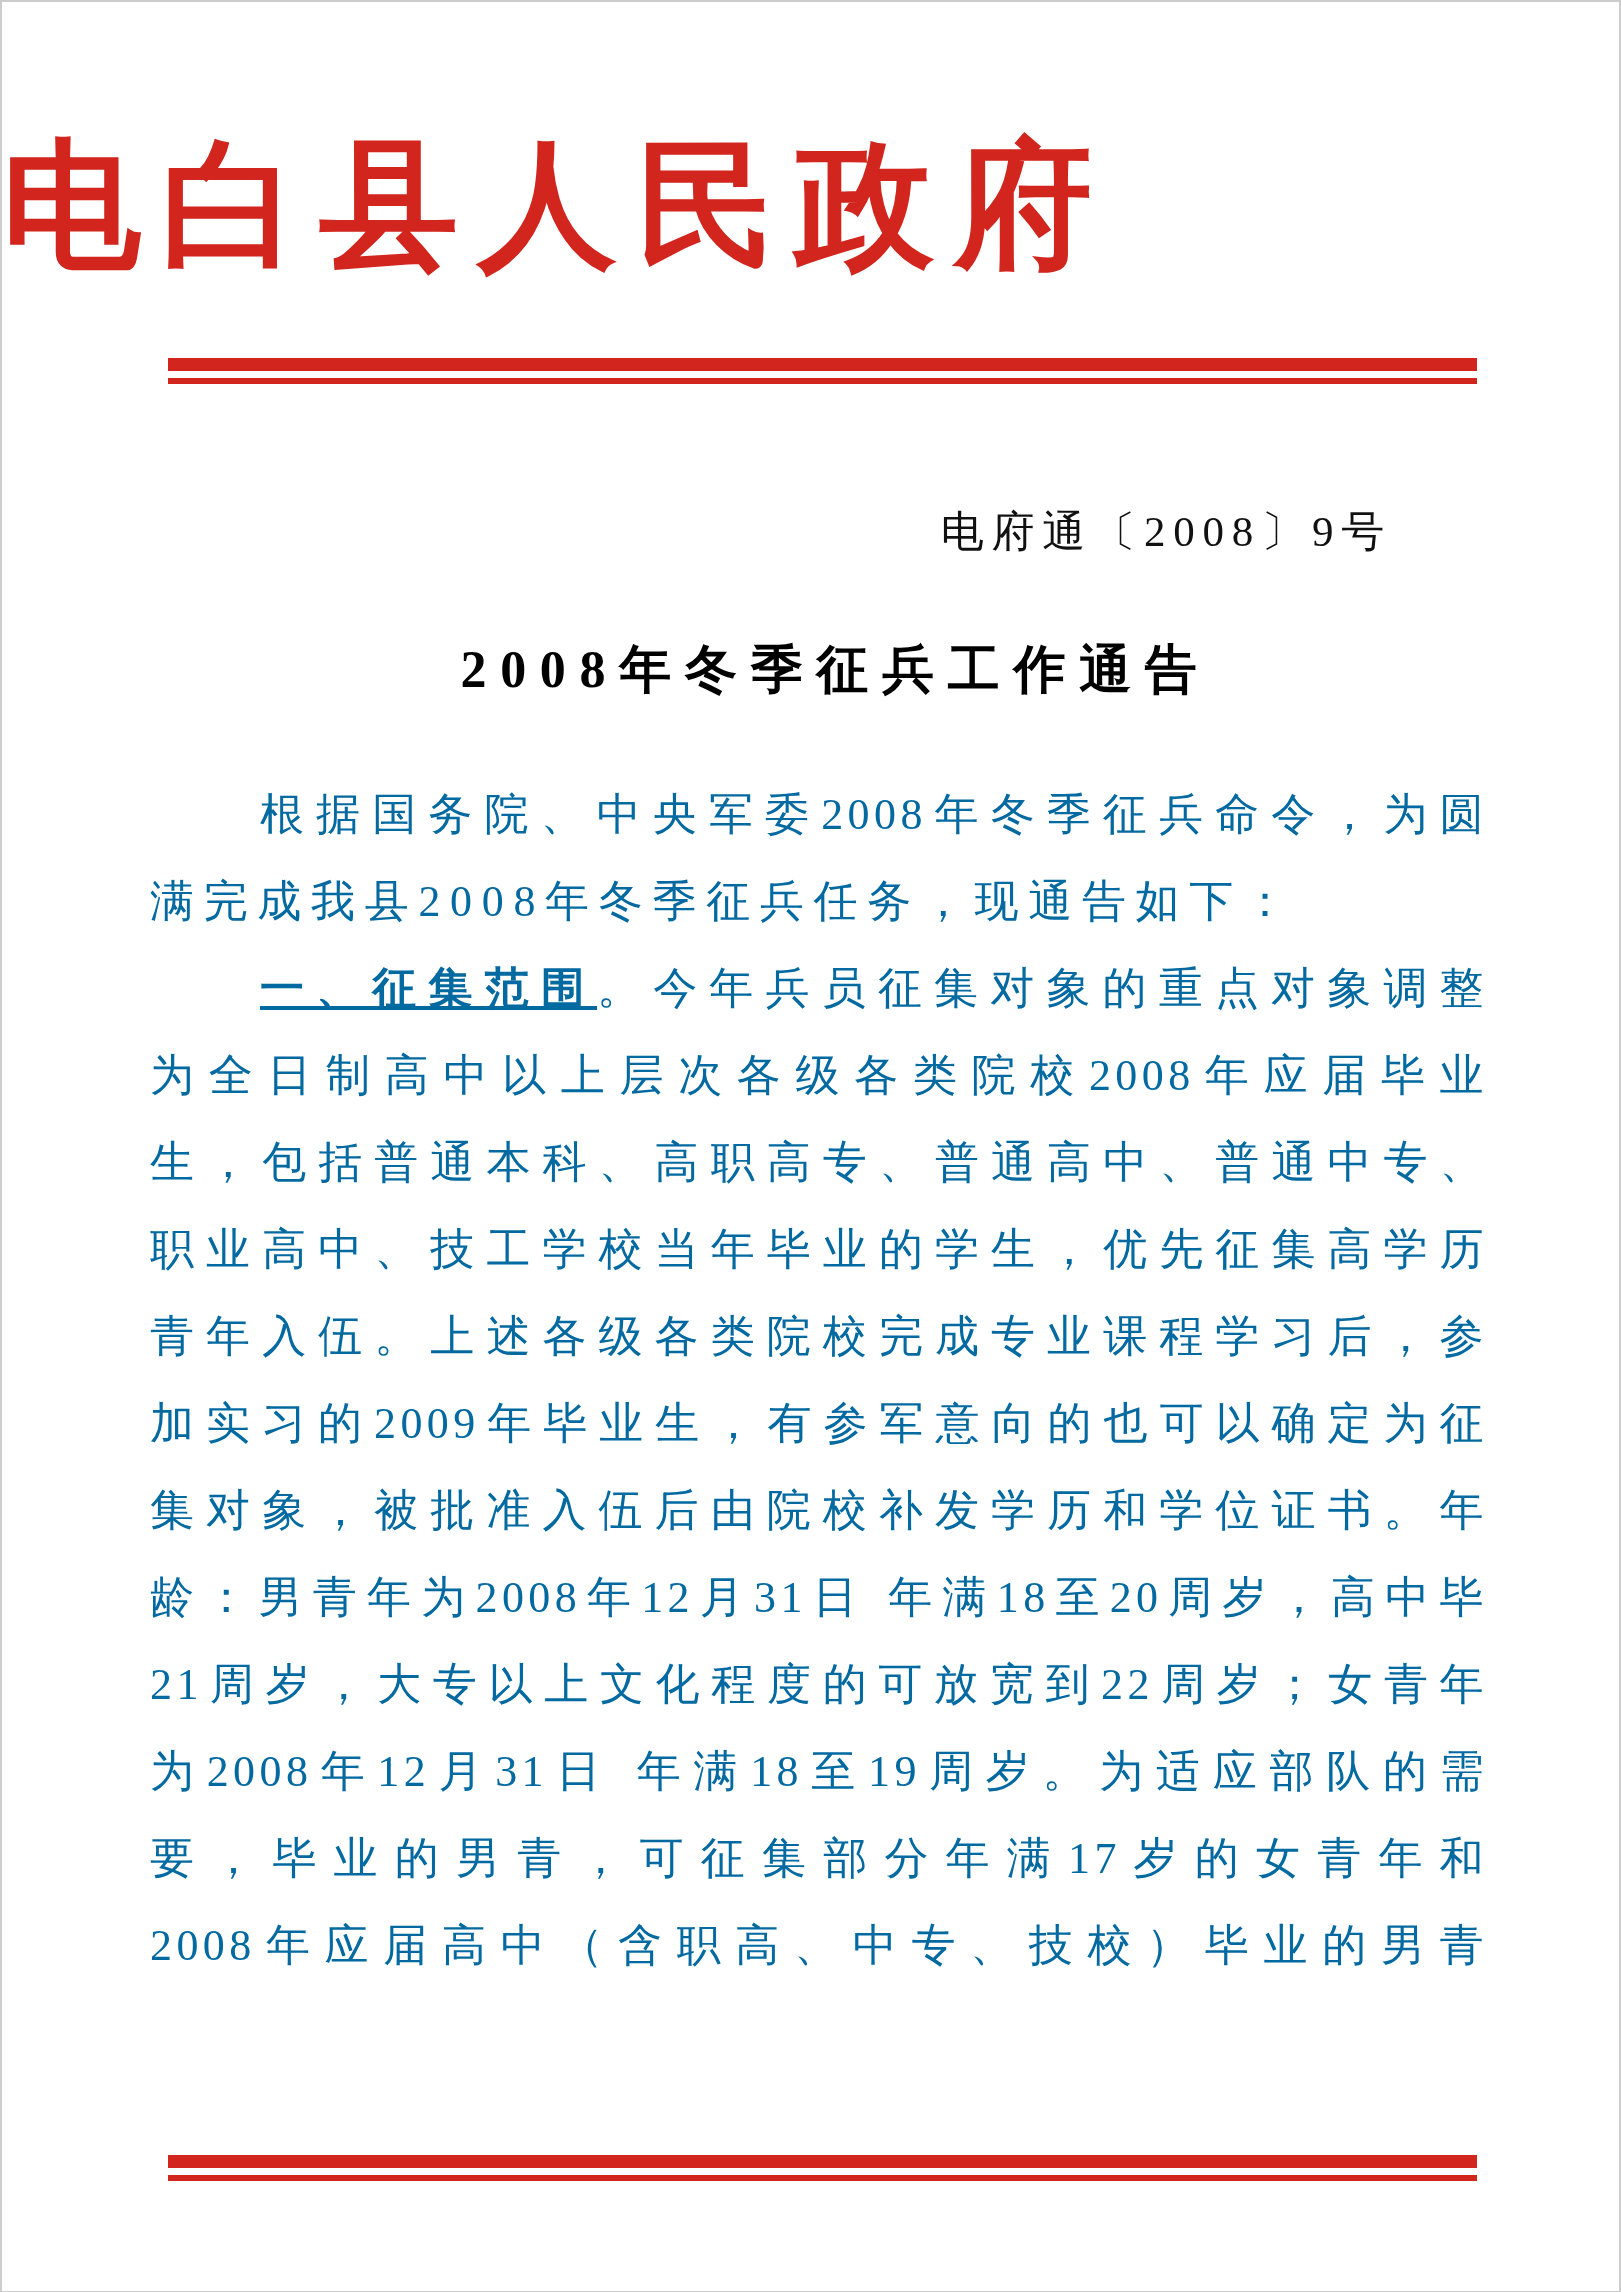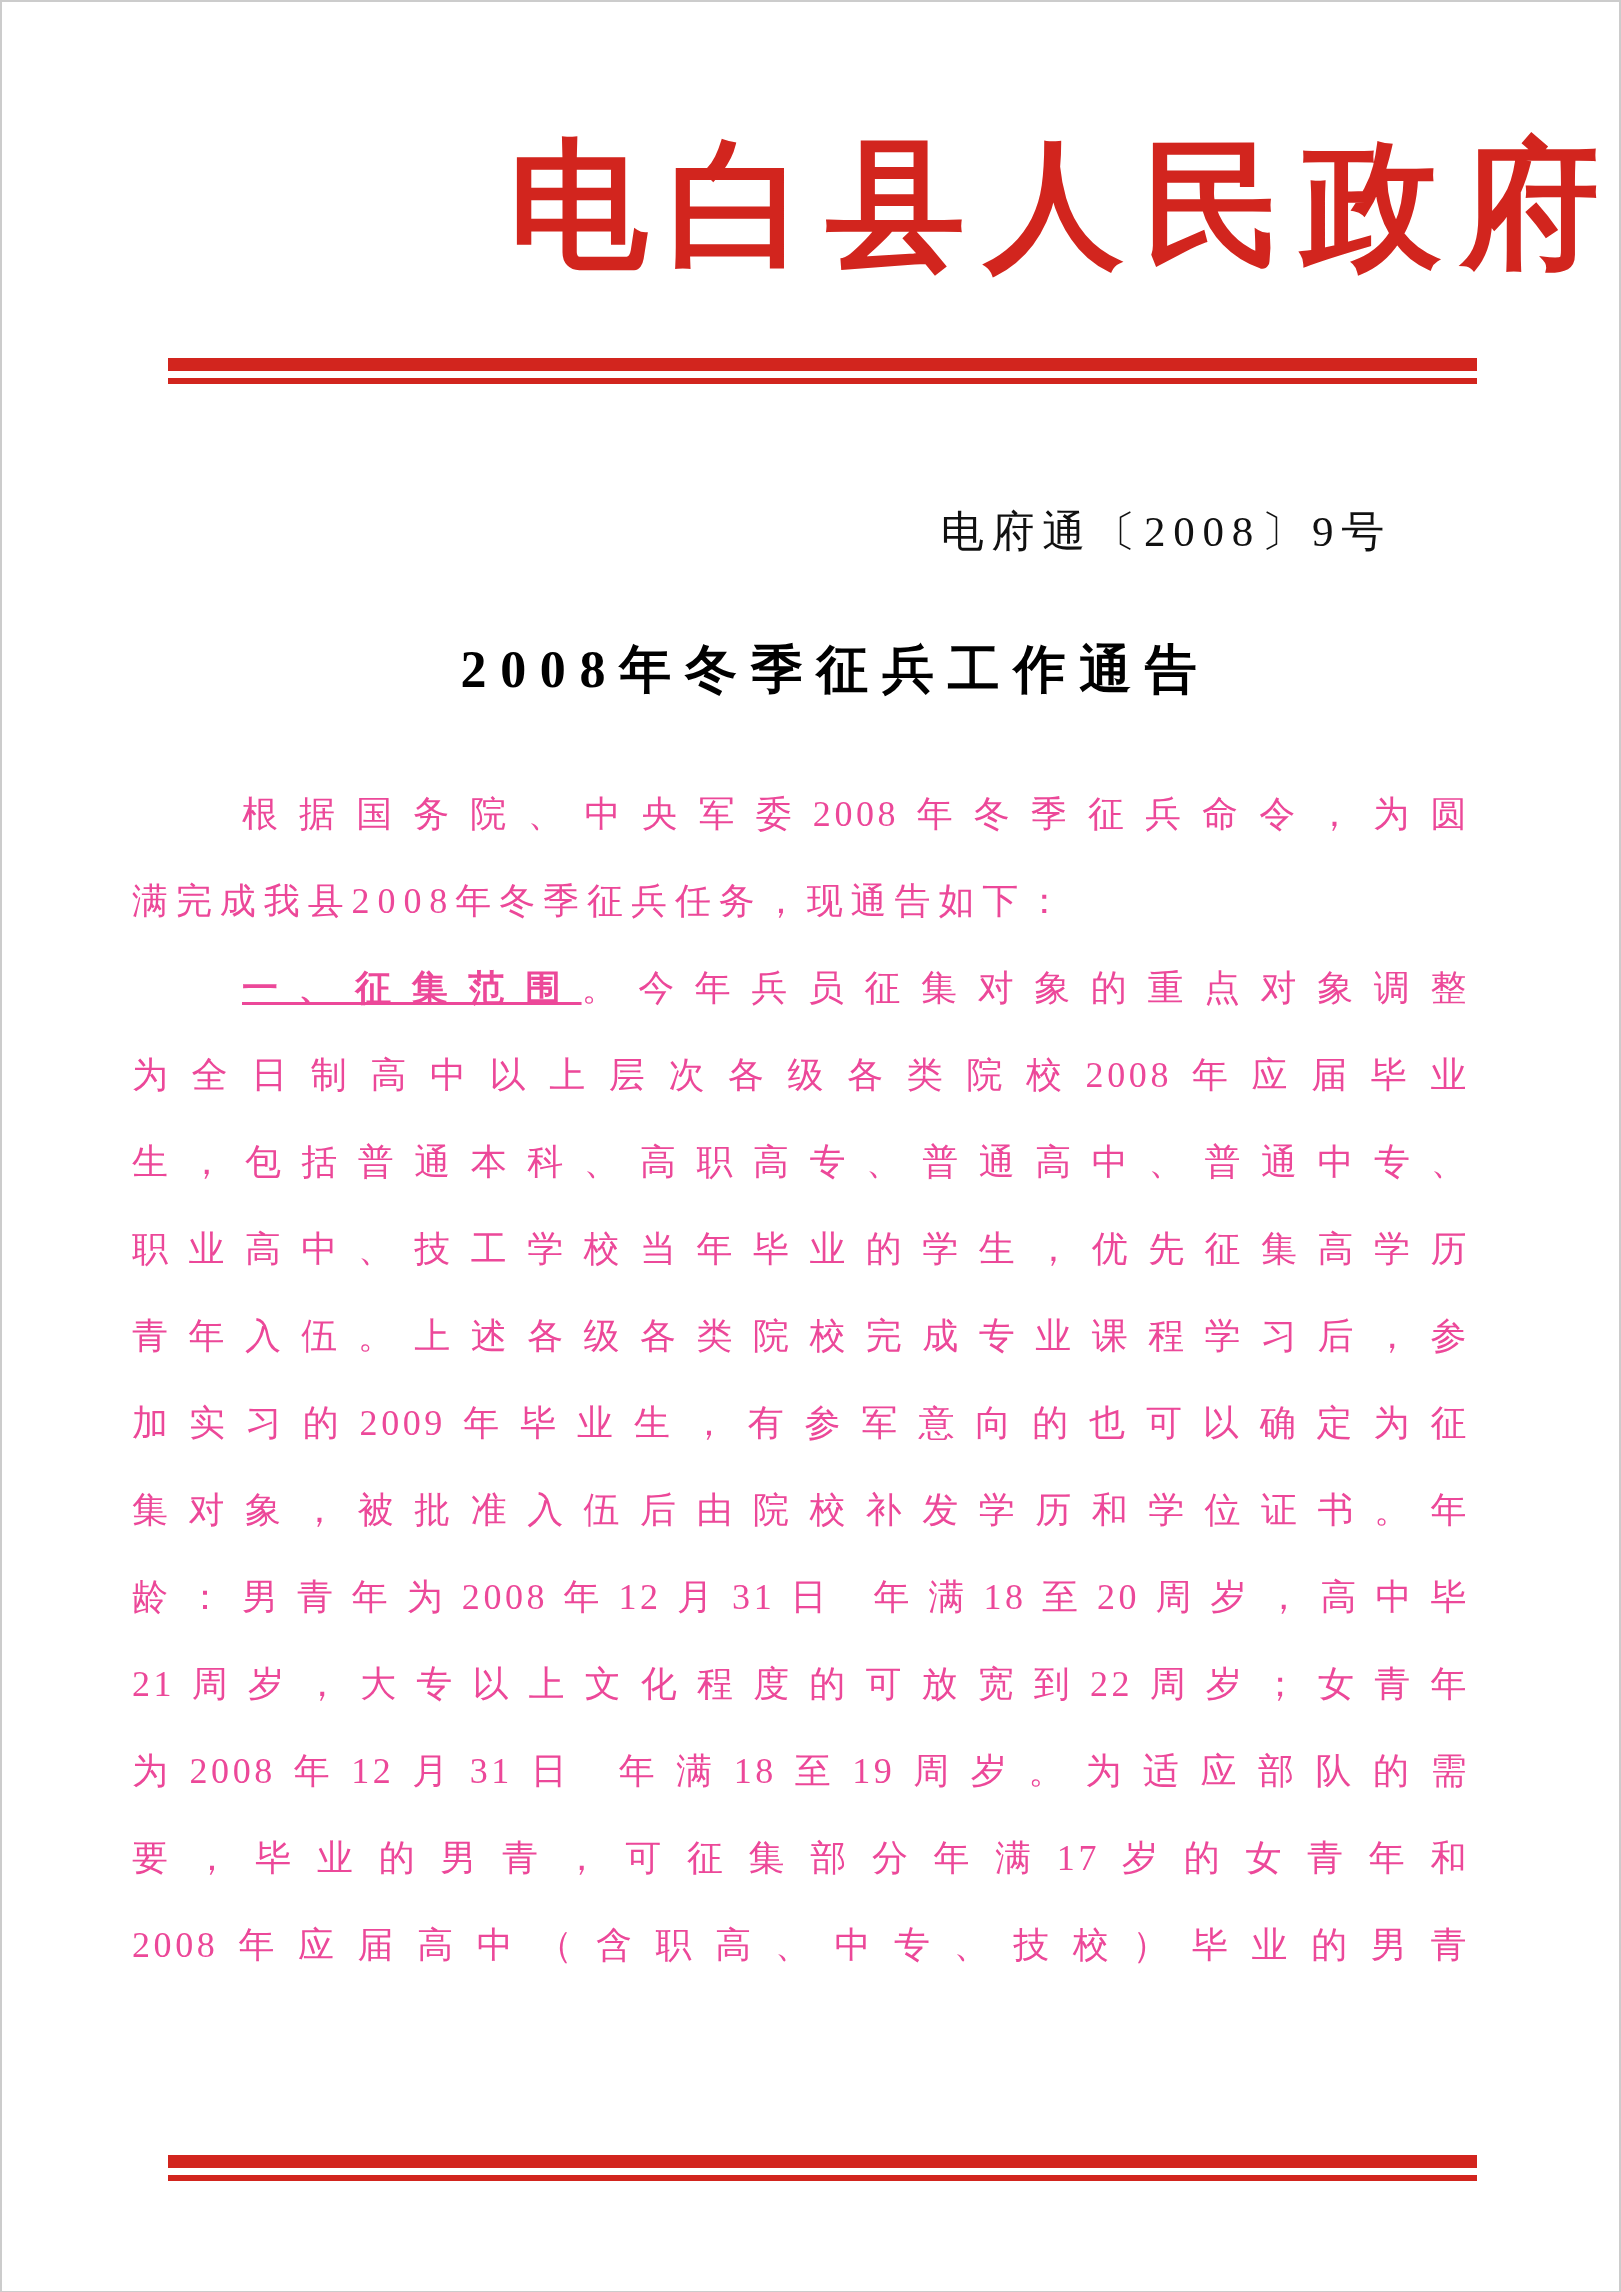--- a/index.html
+++ b/index.html
@@ -13,21 +13,21 @@
     overflow: hidden;
     font-family: "Liberation Serif", serif;
     color: var(--text, #111);
   }
   
   .org-name {
     position: absolute;
     top: 120px;
     left: 0;
     width: 100%;
-    text-align: right;
+    text-align: left;
     font-size: 139px;
     line-height: 169px;
     font-weight: bold;
     letter-spacing: 19.6px;
     color: var(--red, #d2251e);
     white-space: nowrap;
   }
   .rule-group { position: absolute; left: 166px; width: 1309px; }
   .rule-group.top { top: 356px; }
   .rule-group.bottom { top: 2153px; }
@@ -58,24 +58,24 @@
     font-weight: bold;
     letter-spacing: 13.7px;
     color: #000;
     white-space: nowrap;
     margin-left: 25px;
   }
   
   .body-text {
     position: absolute;
     top: 769px;
-    left: 130px;
+    left: 148px;
     width: 1338px;
-    font-size: 36px;
-    color: #ec4899;
+    font-size: 44px;
+    color: #0369a1;
   }
   .body-line {
     height: 87px;
     line-height: 87px;
     letter-spacing: 0.22em;
     white-space: nowrap;
   }
   .body-line.justify {
     white-space: normal;
     text-align: justify;

